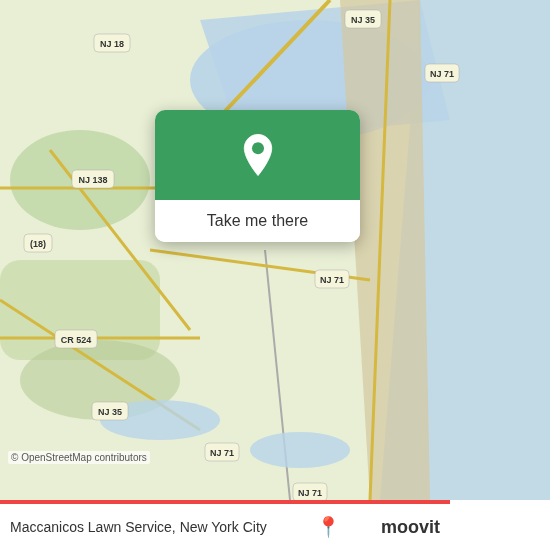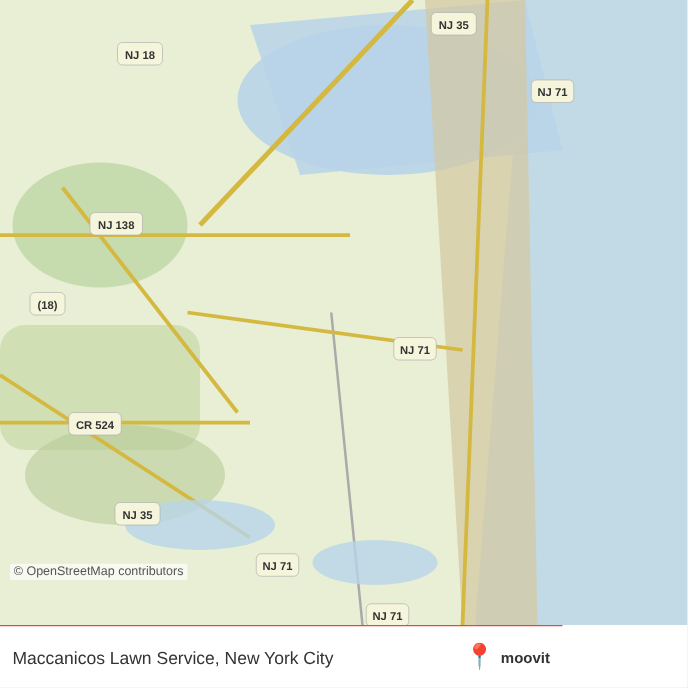--- a/index.html
+++ b/index.html
@@ -64,21 +64,21 @@
       font-weight: 500;
       color: #333;
       text-align: center;
     }
 
     
     #bottom-bar {
       width: 450px;
       height: 50px;
       background: white;
-      border-top: 1px solid #ef4444;
+      border-top: 4px solid #ef4444;
       display: flex;
       align-items: center;
       padding: 0 10px;
       justify-content: space-between;
     }
 
     #location-text {
       font-size: 14px;
       color: #333;
       flex: 1;
@@ -89,23 +89,24 @@
       align-items: center;
       gap: 4px;
     }
 
     #moovit-pin {
       color: #f26522;
       font-size: 20px;
     }
 
     #moovit-text {
-      font-size: 12px;
+      font-size: 18px;
       font-weight: bold;
       color: #333;
+      margin-left: 36px;
     }
 
     #copyright-text {
       position: absolute;
       bottom: 36px;
       left: 8px;
       font-size: 10px;
       color: #555;
       background: rgba(255,255,255,0.7);
       padding: 1px 3px;
@@ -175,20 +176,30 @@
     <rect x="92" y="402" width="36" height="18" rx="4" fill="#f5f5dc" stroke="#aaa" stroke-width="0.5"></rect>
     <text x="110" y="415" text-anchor="middle" font-size="9" font-family="Arial" font-weight="bold" fill="#333">NJ 35</text>
 
     <rect x="205" y="443" width="34" height="18" rx="4" fill="#f5f5dc" stroke="#aaa" stroke-width="0.5"></rect>
     <text x="222" y="456" text-anchor="middle" font-size="9" font-family="Arial" font-weight="bold" fill="#333">NJ 71</text>
 
     <rect x="293" y="483" width="34" height="18" rx="4" fill="#f5f5dc" stroke="#aaa" stroke-width="0.5"></rect>
     <text x="310" y="496" text-anchor="middle" font-size="9" font-family="Arial" font-weight="bold" fill="#333">NJ 71</text>
   </svg>
 
+  <div id="popup-card">
+    <div id="popup-header">
+
+      <svg id="location-pin-icon" viewBox="0 0 48 56" xmlns="http://www.w3.org/2000/svg">
+        <path d="M24 4C15.163 4 8 11.163 8 20c0 13 16 32 16 32s16-19 16-32c0-8.837-7.163-16-16-16z" fill="white" stroke="white" stroke-width="1"></path>
+        <circle cx="24" cy="20" r="7" fill="#3a9e5f"></circle>
+      </svg>
+    </div>
+    <button id="popup-button">Take me there</button>
+  </div>
 
   <div id="copyright-text">© OpenStreetMap contributors</div>
 </div>
 
 <div id="bottom-bar">
   <span id="location-text">Maccanicos Lawn Service, New York City</span>
   <div id="moovit-logo">
     <span id="moovit-pin" style="color: rgb(242, 101, 34);">📍</span>
     <span id="moovit-text">moovit</span>
   </div>

